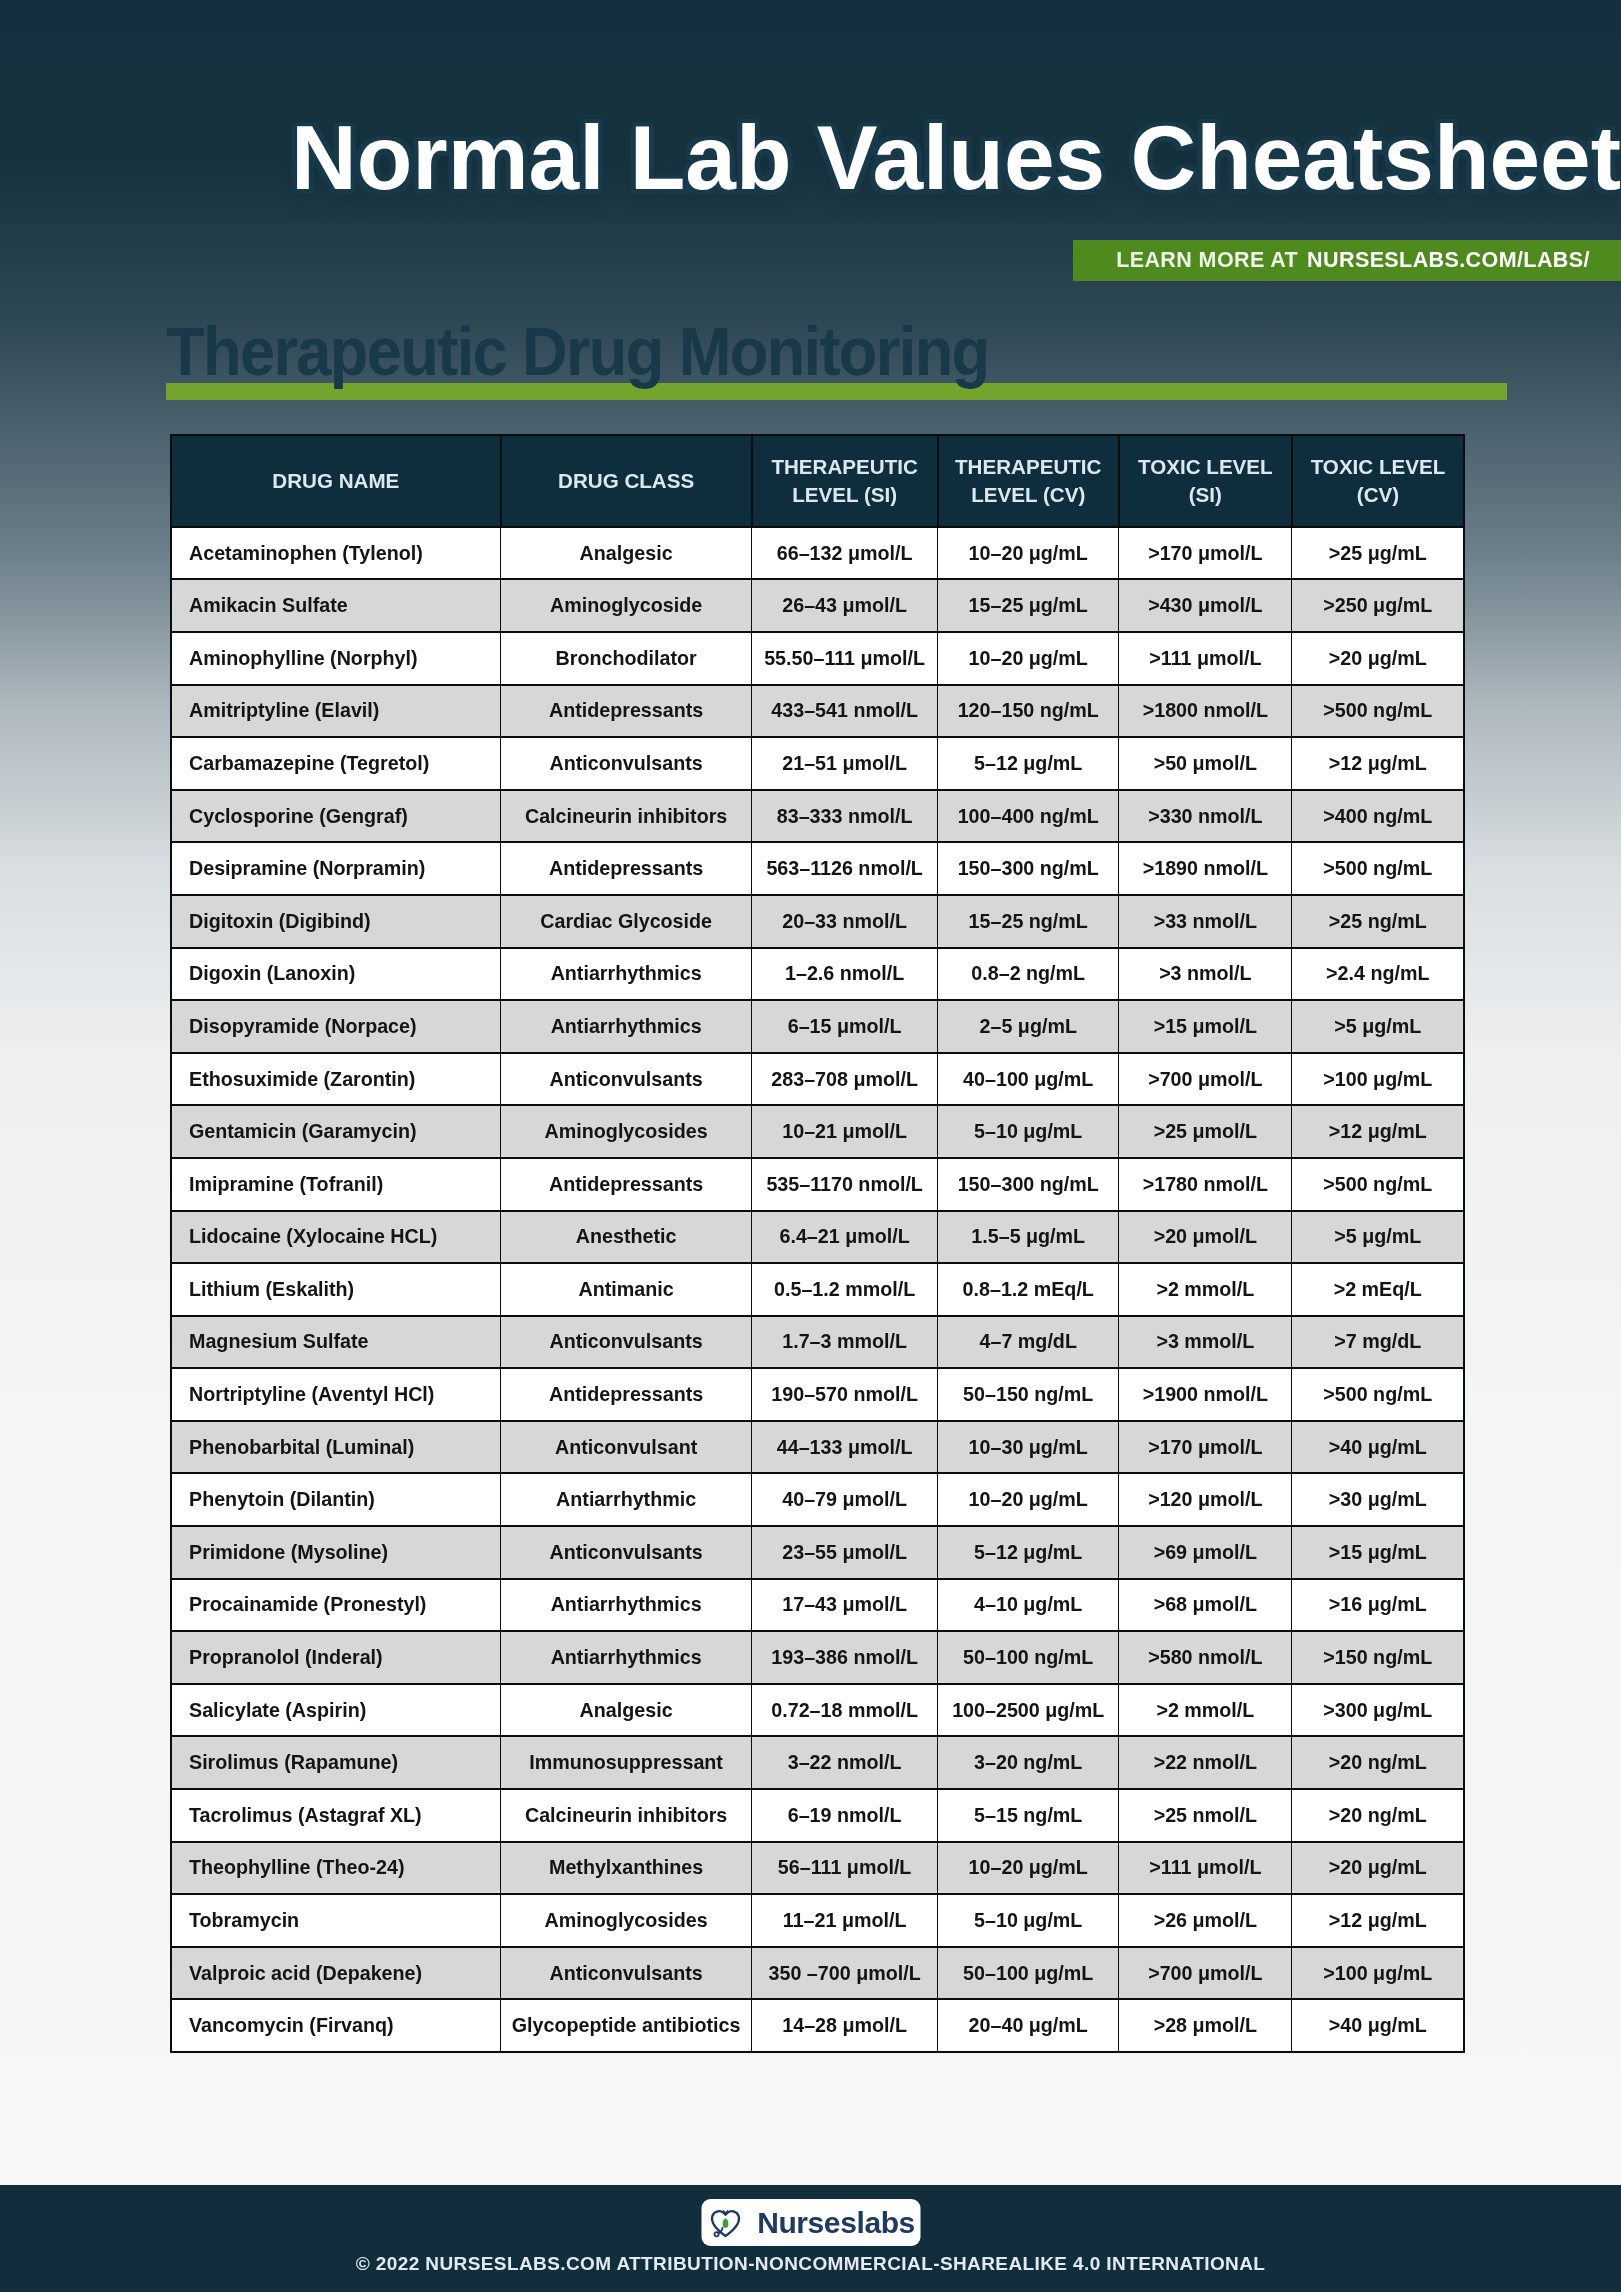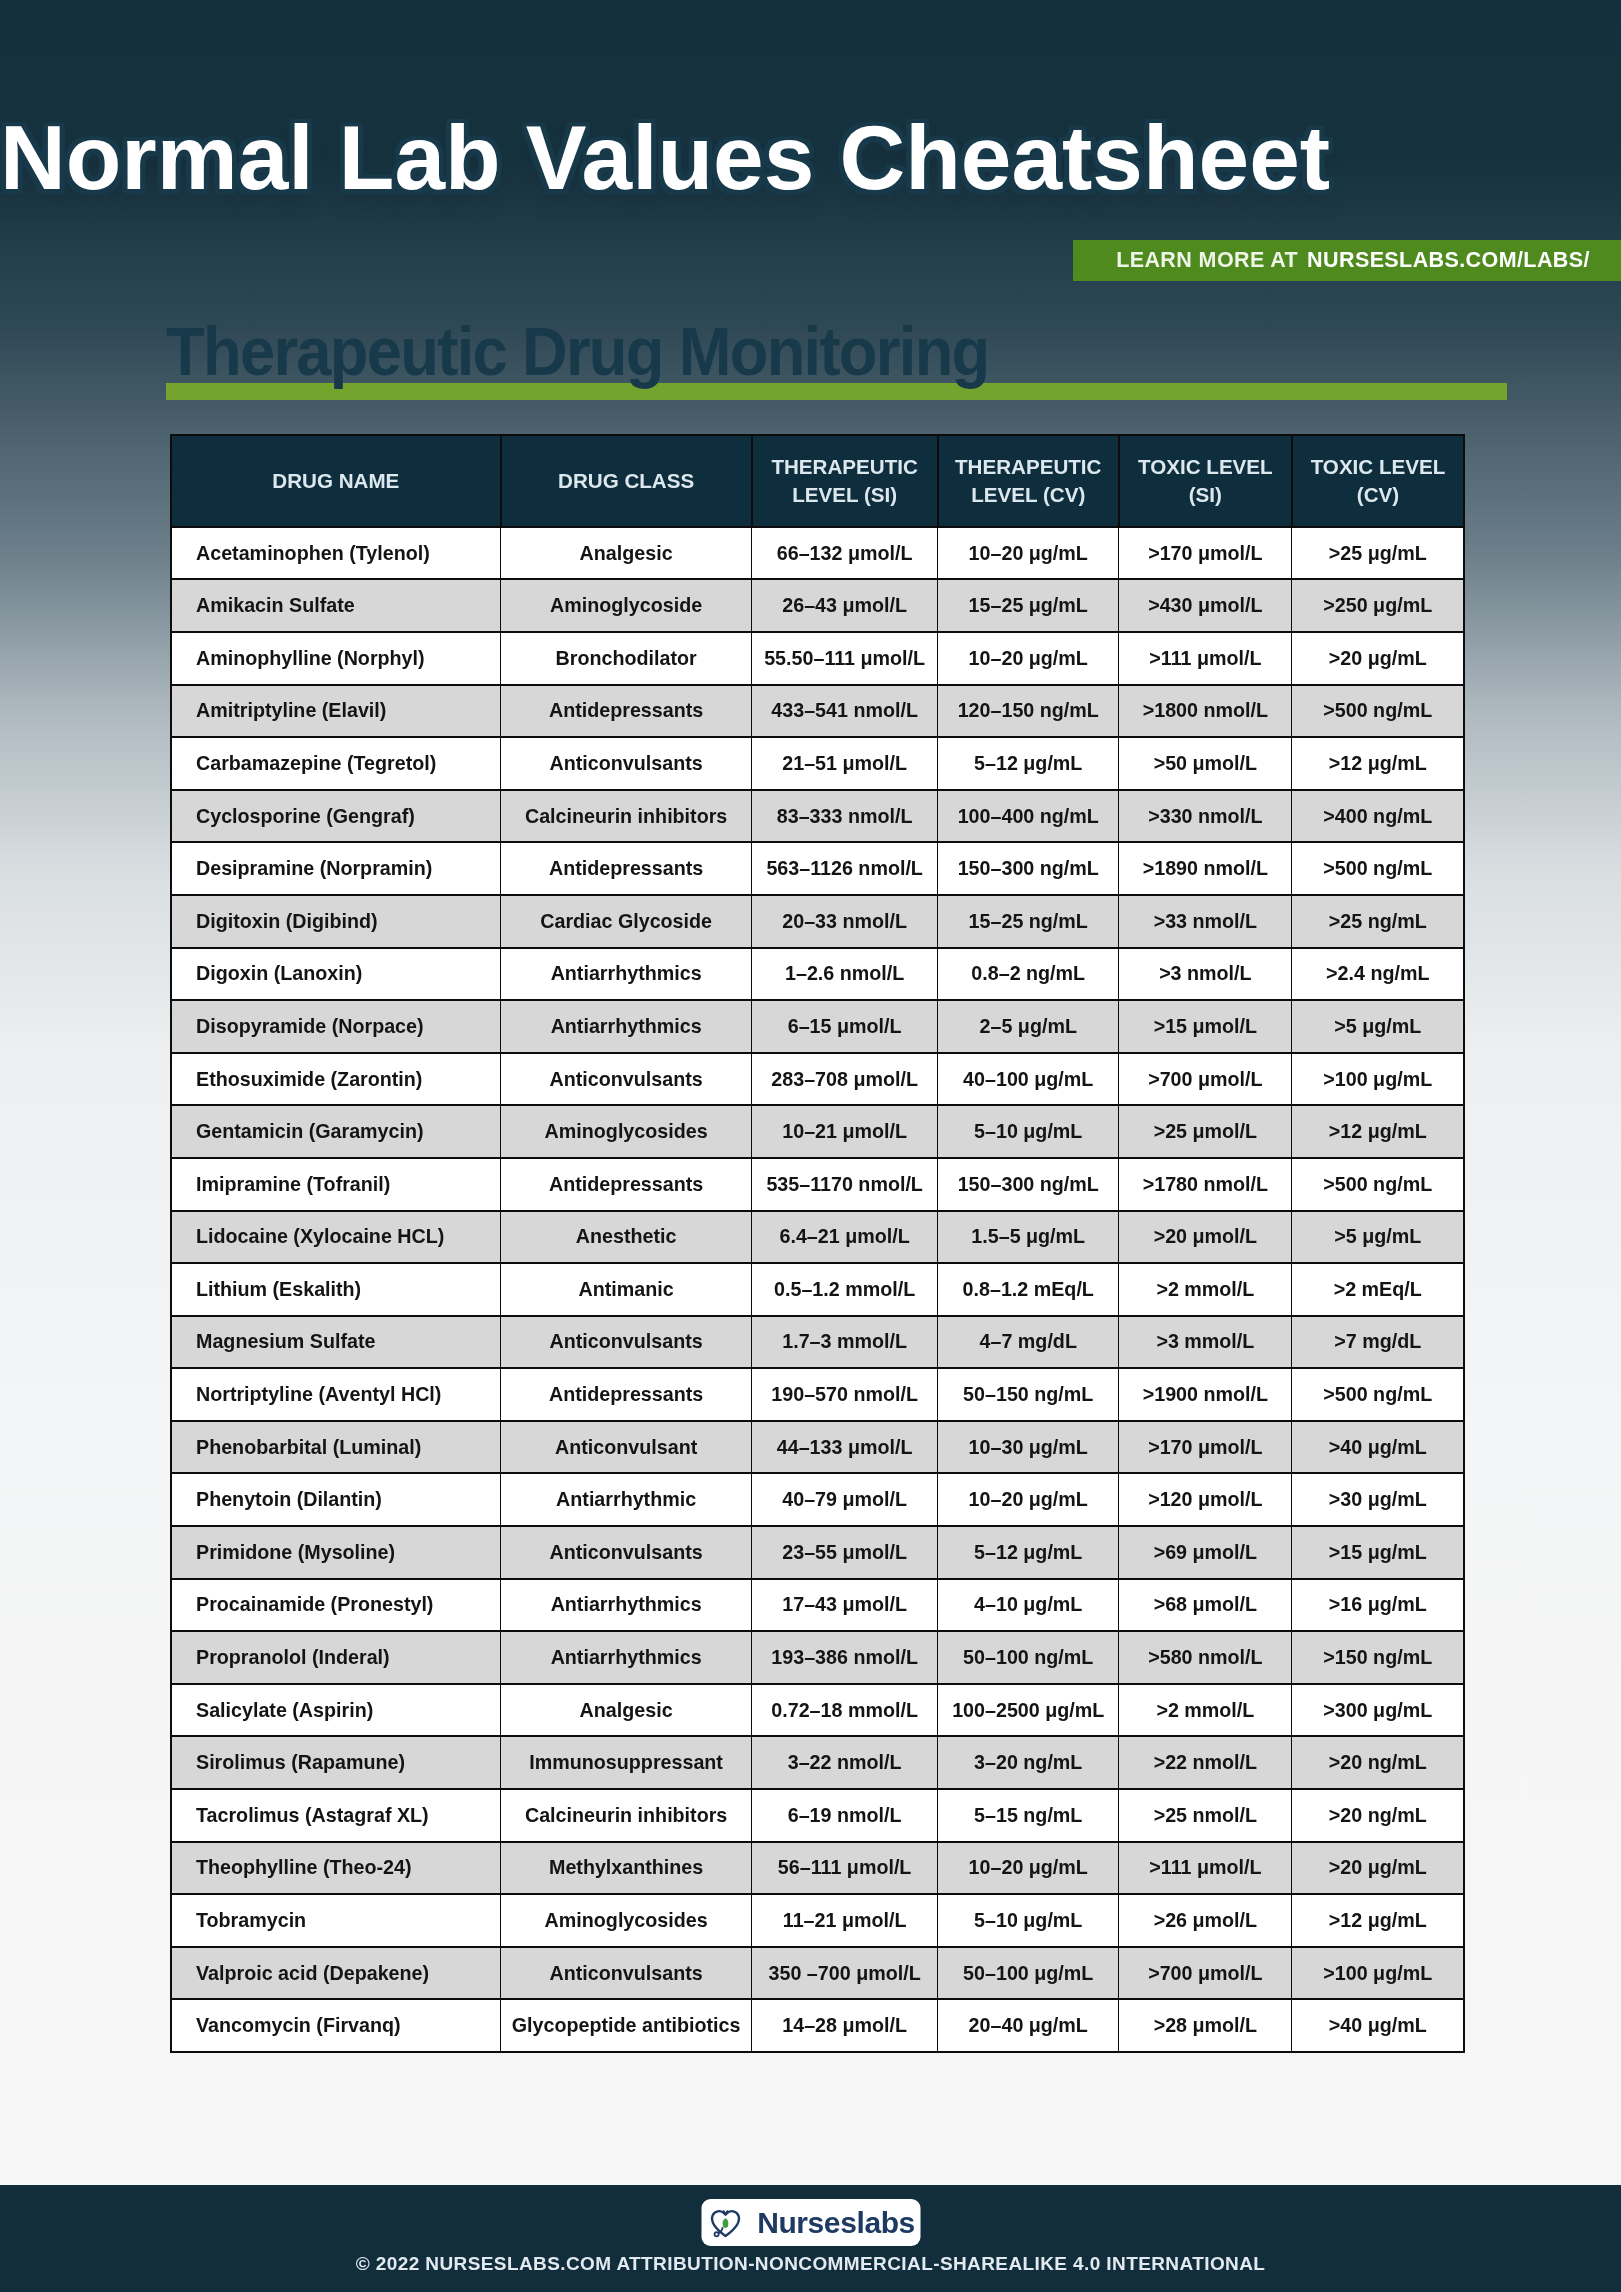--- a/index.html
+++ b/index.html
@@ -12,21 +12,21 @@
     background: linear-gradient(180deg,
       #142f3d 0%, #16323f 7%, #2e4754 14%, #6b7e89 24%,
       #aeb9bf 31%, #d9dee1 38%, #edeff0 46%, #f4f5f6 62%, #f7f7f7 100%);
   }
 
   
   .page-title {
     position: absolute;
     top: 106px; left: 0;
     width: 100%;
-    text-align: left;
+    text-align: right;
     font-size: 91px;
     font-weight: 800;
     letter-spacing: 0px;
     color: #ffffff;
     text-shadow:
       -5.4px 0 0 var(--heading-navy, #1c3947),
        5.4px 0 0 var(--heading-navy, #1c3947),
        0 -4.5px 0 var(--heading-navy, #1c3947),
        0 5.4px 0 var(--heading-navy, #1c3947),
       -4.5px -3.6px 0 var(--heading-navy, #1c3947),
@@ -103,21 +103,21 @@
     height: 47px;
     padding: 1.8px 7.2px;
     border-style: solid;
     border-color: #0c0c0c;
     border-width: 2.7px 1.8px;
     white-space: nowrap;
     overflow: hidden;
   }
   .tdm-table td:first-child {
     text-align: left;
-    padding-left: 24px;
+    padding-left: 17px;
   }
   .tdm-table tbody tr:nth-child(even) td {
     background: var(--row-gray, #d7d7d7);
   }
 
   
   .footer {
     position: absolute;
     left: 0; top: 2185px;
     width: 1621px; height: 107px;

